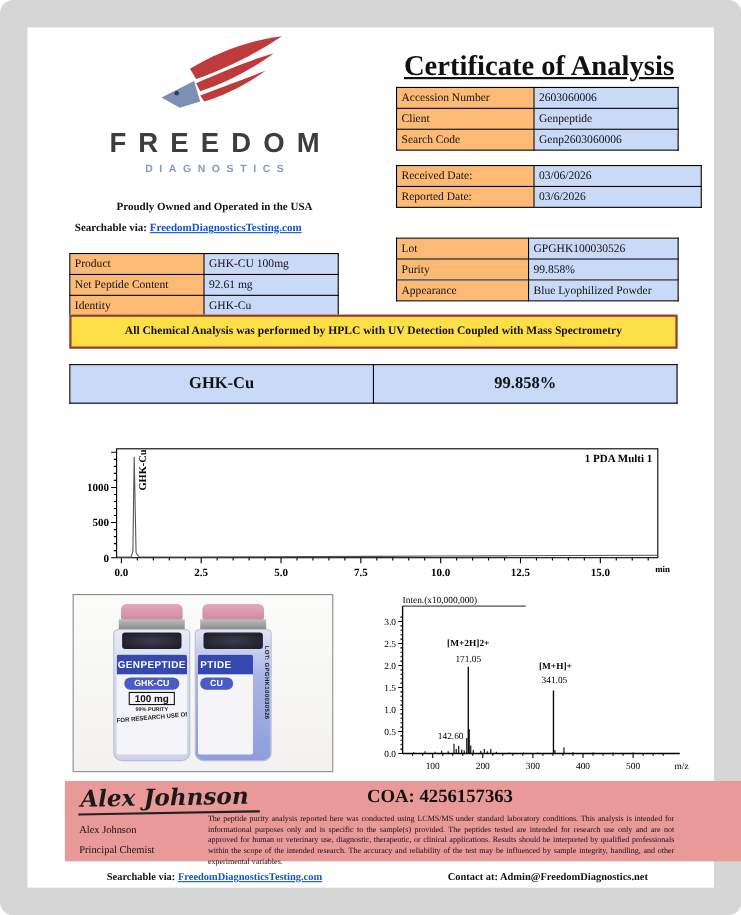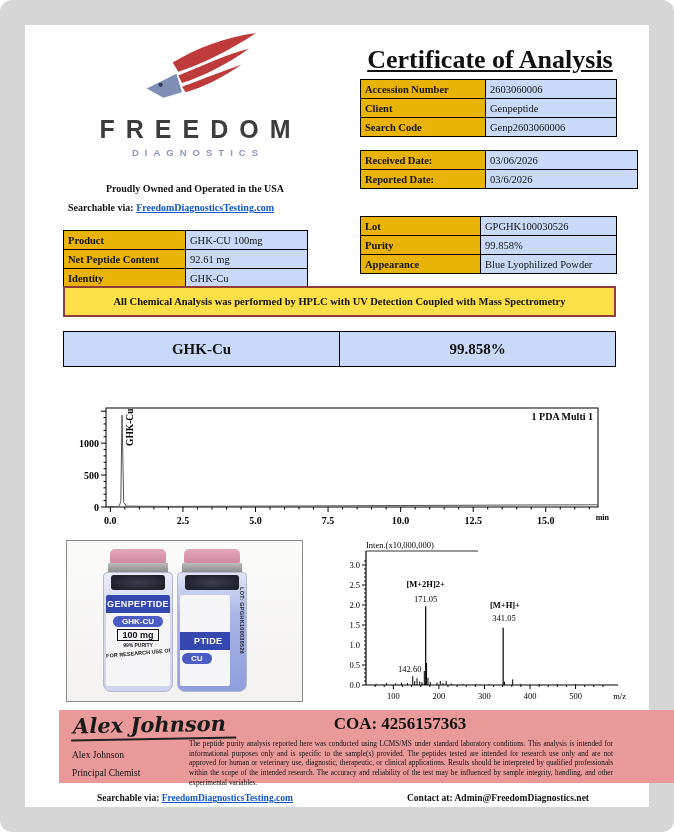--- a/index.html
+++ b/index.html
@@ -15,21 +15,21 @@
   .tagline{left:15px;top:158px;width:310px;text-align:center;font-weight:700;font-size:10px;}
   .search-top{left:43px;top:177px;font-weight:700;font-size:10px;}
   a.doclink{color:#1155cc;text-decoration:underline;}
 
   
   .coa-title{left:320px;top:20px;width:290px;text-align:center;font-weight:700;font-size:26px;text-decoration:underline;}
 
   
   table.info{border-collapse:collapse;table-layout:fixed;}
   table.info td{border:1px solid #000;height:19px;font-size:10.5px;padding:0 4px;overflow:hidden;white-space:nowrap;}
-  td.lbl{background:#eab308;font-weight:700;}
+  td.lbl{background:#fdba74;font-weight:400;}
   td.val{background:#c9daf8;}
   .t-info{left:335px;top:54px;}
   .t-date{left:335px;top:125px;}
   .t-prod{left:38px;top:205px;border-radius:16px;}
   .t-lot{left:335px;top:191px;}
 
   .banner{left:38px;top:261px;width:553px;height:31px;background:#fde047;border:2px solid #8f3d3b;display:flex;align-items:center;justify-content:center;font-weight:700;font-size:10.5px;text-align:center;}
 
   table.mass{border-collapse:collapse;table-layout:fixed;left:38px;top:306px;}
   table.mass td{border:1px solid #000;text-align:center;}
@@ -44,21 +44,21 @@
   .glass{position:relative;height:120px;width:70px;margin:0 auto;border:1px solid #b3b9d0;border-radius:4px 4px 8px 8px;overflow:hidden;background:linear-gradient(180deg,#e9ecf6 0%,#d5dbf0 30%,#ccd4ee 100%);}
   .glass.powder{background:linear-gradient(180deg,#dfe3f4 0%,#a8b5e6 35%,#8e9edd 100%);}
   .dark-top{height:15px;margin:2px 7px 0;background:radial-gradient(ellipse at center,#3c3c4e 0%,#20202c 80%);border-radius:3px;}
   .vlabel{position:absolute;left:2px;right:2px;top:22px;bottom:5px;background:#f5f5f8;border-radius:2px;overflow:hidden;}
   .vband{background:#3548b0;color:#fff;font-family:"Liberation Sans",sans-serif;font-weight:700;font-size:9px;letter-spacing:.4px;text-align:center;padding:4px 0;white-space:nowrap;}
   .vbadge{background:#4a5cc4;color:#fff;font-family:"Liberation Sans",sans-serif;font-weight:700;font-size:8px;border-radius:6px;width:fit-content;margin:3px auto 2px;padding:1px 9px;}
   .vdose{border:1px solid #111;font-family:"Liberation Sans",sans-serif;font-weight:700;font-size:9px;width:fit-content;margin:2px auto 1px;padding:0 4px;color:#111;}
   .vpurity{font-family:"Liberation Sans",sans-serif;font-weight:700;font-size:5px;text-align:center;color:#222;}
   .vuse{font-family:"Liberation Sans",sans-serif;font-weight:700;font-size:5.5px;text-align:center;color:#222;transform:rotate(-5deg);margin-top:2px;white-space:nowrap;}
   .vlot{position:absolute;right:1px;top:14px;writing-mode:vertical-rl;font-family:"Liberation Sans",sans-serif;font-weight:700;font-size:5.5px;color:#222;letter-spacing:.3px;}
-  .vband.partial{text-align:left;padding-left:14px;margin-top:37px;}
+  .vband.partial{text-align:left;padding-left:2px;}
 
   
   .sig-block{left:34px;top:685px;width:644px;height:73px;background:#ea9999;}
   .sig-script{position:absolute;left:12px;top:2px;font-family:"DejaVu Serif",serif;font-style:italic;font-weight:700;font-size:21px;color:#1a1a1a;border-bottom:2px solid #222;padding:0 10px 1px 2px;transform:rotate(-1deg);}
   .sig-name{position:absolute;left:13px;top:40px;font-size:9.5px;}
   .sig-role{position:absolute;left:13px;top:58px;font-size:9.5px;}
   .coa-num{position:absolute;left:130px;top:4px;width:422px;text-align:center;font-weight:700;font-size:17px;}
   .disclaimer{position:absolute;left:130px;top:29px;width:424px;font-size:7.3px;line-height:1.33;text-align:justify;}
   .bottom-line{left:0;top:768px;width:624px;font-weight:700;font-size:9.5px;}
   .bl-left{position:absolute;left:72px;}

